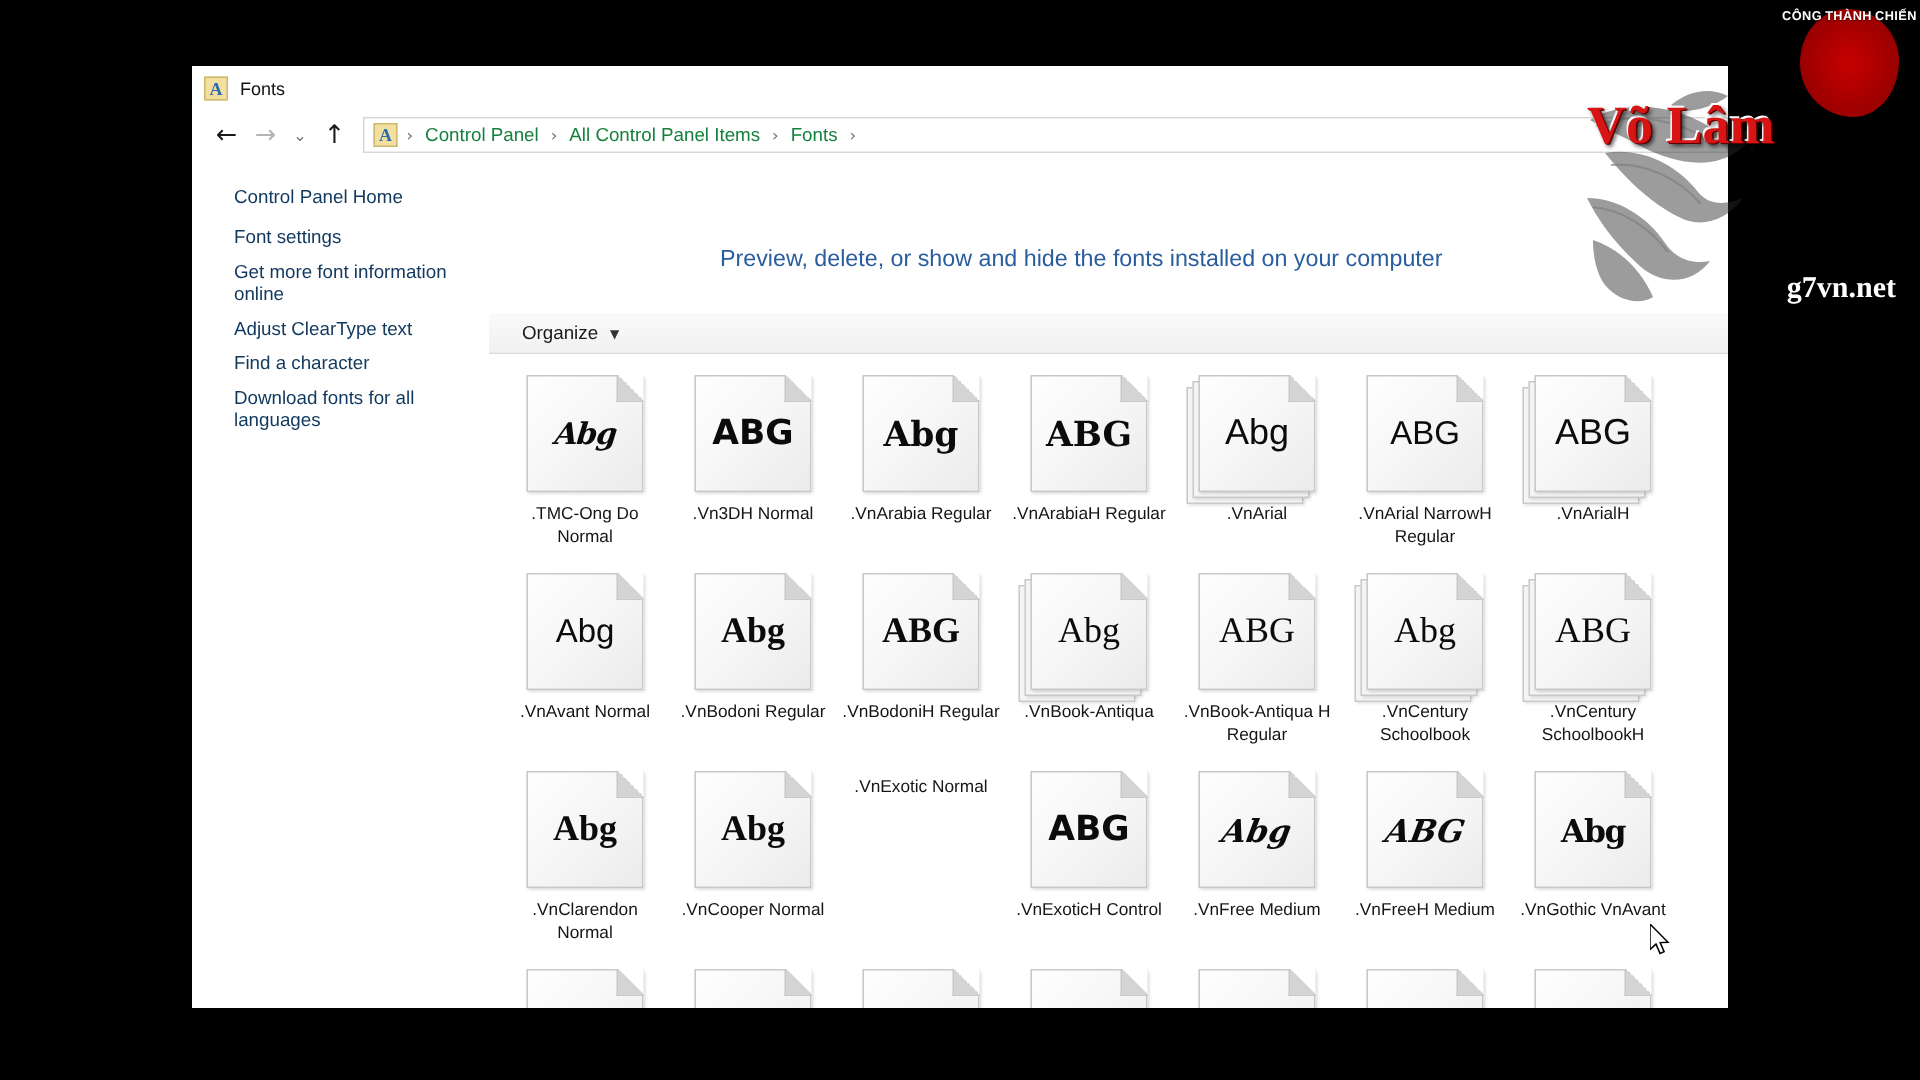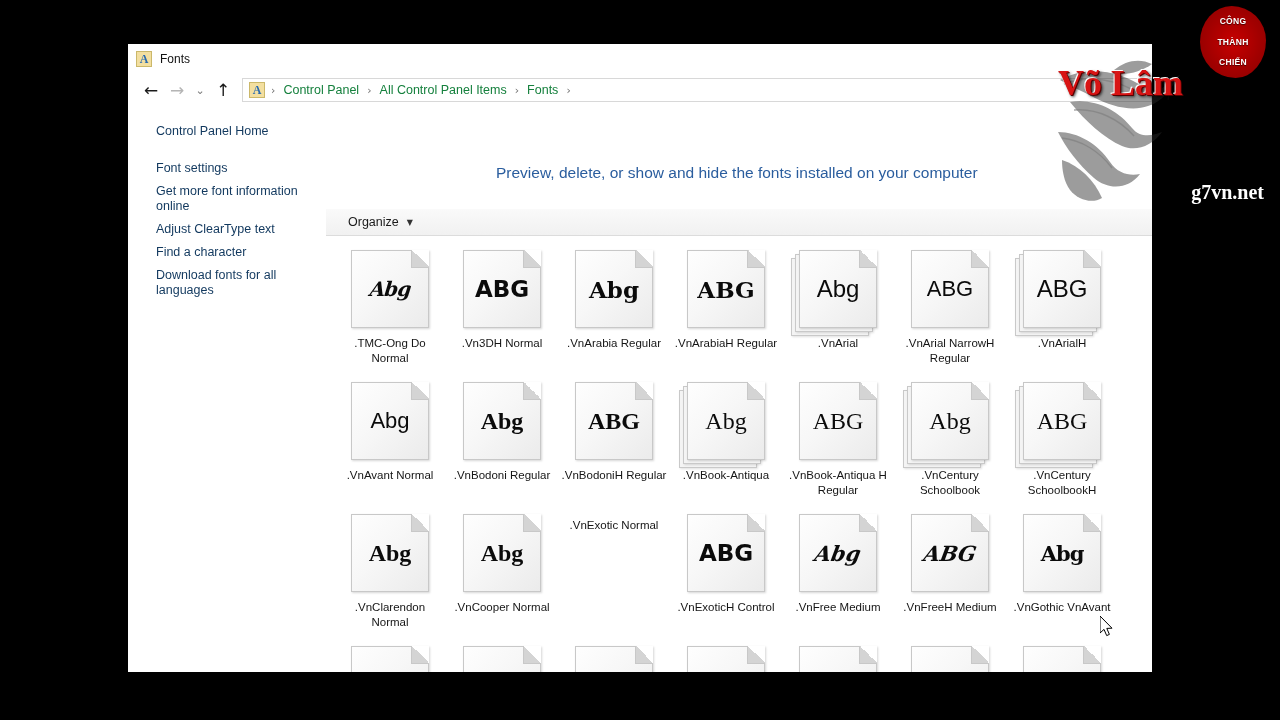--- a/index.html
+++ b/index.html
@@ -115,30 +115,30 @@
     background: #ffffff;
     padding: 18px 16px 0 28px;
   }
   .nav-link {
     font-size: 12.5px;
     color: #11385e;
     line-height: 15px;
     margin-bottom: 8px;
     cursor: default;
   }
-  .nav-link.home { margin-bottom: 22px; }
+  .nav-link.home { margin-bottom: 12px; }
 
   
   .content {
     position: absolute; left: 198px; top: 0;
     right: 0; height: 100%;
     background: #ffffff;
   }
   .content-heading {
-    position: absolute; left: 170px; top: 58px;
+    position: absolute; left: 154px; top: 58px;
     font-size: 15.5px;
     color: #2a5d9e;
     white-space: nowrap;
     font-family: "Liberation Sans", sans-serif;
   }
 
   
   .toolbar {
     position: absolute; left: 0; top: 103px;
     width: 100%; height: 27px;
@@ -271,23 +271,23 @@
     left: 10px; top: 40px;
     width: 150px; height: 175px;
     opacity: 0.55;
   }
   .wm-badge {
     position: absolute;
     right: 14px; top: 6px;
     width: 66px; height: 72px;
     background: radial-gradient(ellipse at center, #c70000 0%, #a00000 60%, #8b0000 100%);
     border-radius: 48% 52% 46% 54% / 50% 48% 52% 50%;
-    display: flex; flex-direction: column;
-    align-items: center; justify-content: center;
-    gap: 12px;
+    display: flex; flex-direction: row;
+    align-items: flex-start; justify-content: center;
+    gap: 2px;
   }
   .wm-badge span {
     font-family: "Liberation Sans", sans-serif;
     font-size: 8.5px;
     font-weight: bold;
     color: #ffffff;
     letter-spacing: 0.3px;
     line-height: 1;
     text-shadow: 0 1px 1px rgba(0,0,0,0.6);
   }

